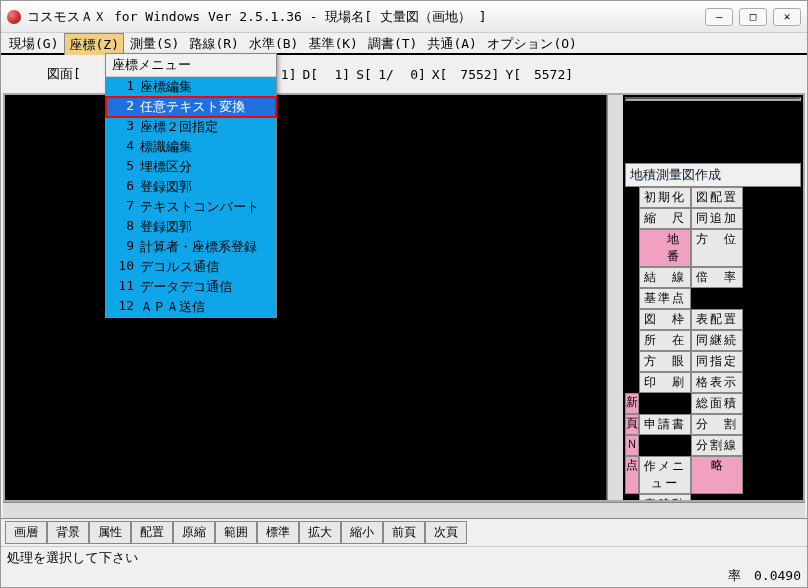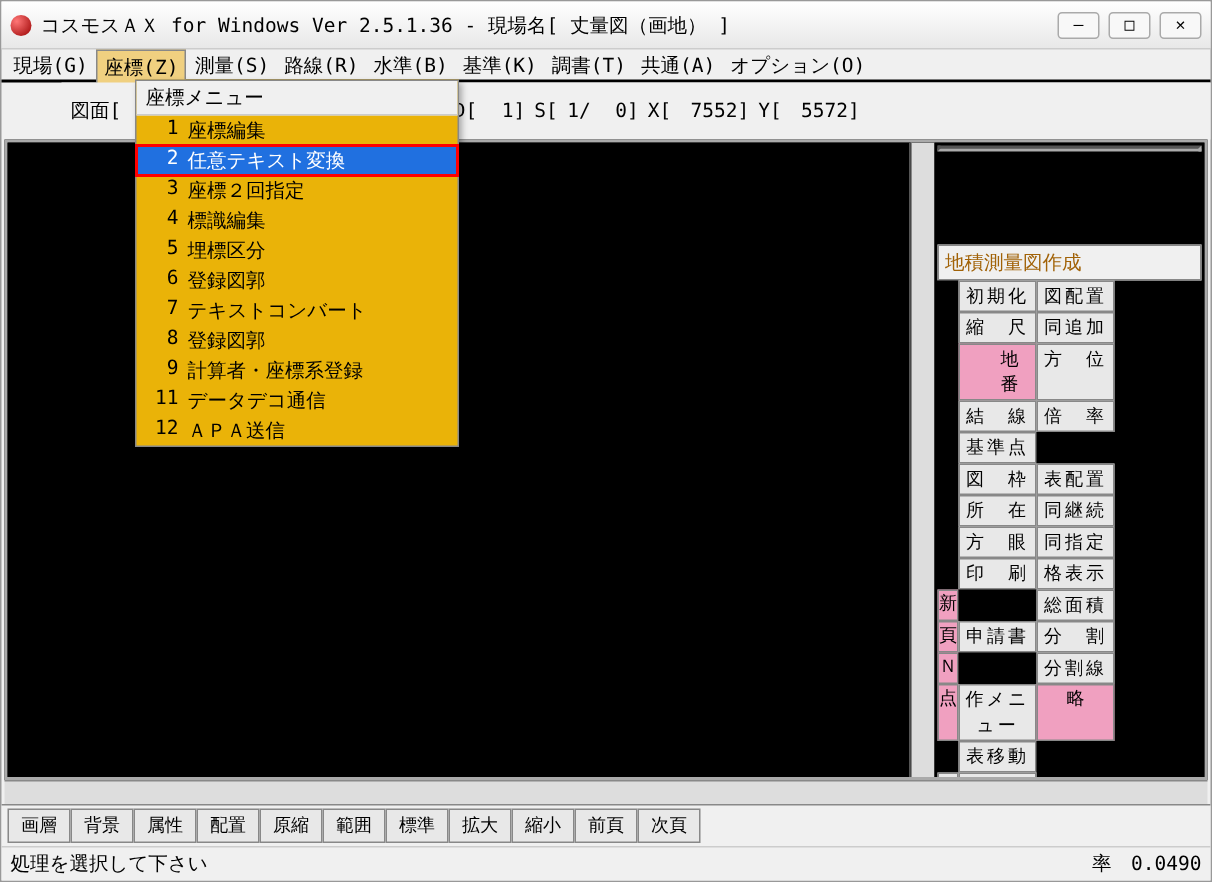--- a/index.html
+++ b/index.html
@@ -14,33 +14,33 @@
 .menuitem.active { background: #f0d080; border: 1px solid #888; }
 .toolbar { height: 38px; display: flex; align-items: center; font-family: monospace; font-size: 13px; background: #f0f0f0; padding: 0 4px; gap: 2px; margin-left: 40px; }
 .toolbar .cell { padding: 0 2px; }
 .toolbar .val { background: #000; color: #0f0; padding: 0 6px; display: inline-block; text-align: right; }
 .mainrow { flex: 1; display: flex; background: #000; border: 2px solid #aaa; margin: 0 2px; overflow: hidden; position: relative; }
 .canvasarea { flex: 1; background: #000; position: relative; border-right: 1px solid #555; }
 .vscroll { width: 16px; background: #ddd; border-left: 1px solid #888; }
 .rightpanel { width: 180px; background: #000; display: flex; flex-direction: column; }
 .preview { height: 102px; border: 2px inset #aaa; margin: 2px; background: #000; }
 .rgap { flex: 0 0 60px; }
-.paneltitle { background: #f0f0f0; color: #a16207; padding: 2px 4px; border: 1px solid #888; margin: 0 2px; }
+.paneltitle { background: #f0f0f0; color: #0f172a; padding: 2px 4px; border: 1px solid #888; margin: 0 2px; }
 .btngrid { display: grid; grid-template-columns: 14px 52px 52px; gap: 0; margin: 0 2px; font-size: 12px; }
 .btngrid .side { background: #000; }
 .btngrid .sb { background: #f0a0c0; color: #000; text-align: center; border: 1px solid #888; line-height: 16px; }
 .btngrid .b { background: #e8e8e8; border: 1px solid #888; padding: 1px 2px; text-align: center; letter-spacing: 2px; }
 .btngrid .b.pink { background: #f0a0c0; padding-left: 20px; }
 .btngrid .empty { background: #000; border: none; }
 .bottombar { padding: 2px 4px; background: #f0f0f0; border-top: 1px solid #888; }
 .btnrow { display: flex; gap: 0; }
 .btnrow .bb { background: #e8e8e8; border: 1px solid #888; padding: 2px 8px; font-size: 12px; min-width: 38px; text-align: center; }
-.statusbar { display: flex; align-items: flex-start; padding: 2px 6px; background: #f0f0f0; border-top: 1px solid #ccc; }
+.statusbar { display: flex; align-items: flex-start; padding: 2px 6px; background: #f0f0f0; border-top: 1px solid #ccc; flex-direction: column; }
 .statusbar .rate { margin-left: auto; font-family: monospace; }
-.dropdown { position: absolute; left: 89px; top: 52px; width: 216px; background: #eab308; border: 1px solid #888; box-shadow: 2px 2px 4px rgba(0,0,0,.3); z-index: 10; }
+.dropdown { position: absolute; left: 104px; top: 52px; width: 172px; background: #0ea5e9; border: 1px solid #888; box-shadow: 2px 2px 4px rgba(0,0,0,.3); z-index: 10; }
 .dropdown .ddtitle { background: #f0f0f0; padding: 2px 6px; border-bottom: 1px solid #ccc; }
 .dropdown .dditem { display: flex; padding: 1px 6px; font-size: 13px; }
 .dropdown .dditem .num { width: 22px; text-align: right; margin-right: 6px; }
 .dropdown .dditem.hl { background: #2070e0; color: #fff; outline: 2px solid #f00; outline-offset: -1px; }
 .hscroll { height: 16px; background: #ddd; border-top: 1px solid #888; margin: 0 2px; }
 </style>
 </head>
 <body>
 
 <div class="window">
@@ -193,20 +193,24 @@
         </div>
         <div class="dditem">
           <span class="num">8</span>
           <span>登録図郭</span>
         </div>
         <div class="dditem">
           <span class="num">9</span>
           <span>計算者・座標系登録</span>
         </div>
         <div class="dditem">
+          <span class="num">10</span>
+          <span>デコルス通信</span>
+        </div>
+        <div class="dditem">
           <span class="num">11</span>
           <span>データデコ通信</span>
         </div>
         <div class="dditem">
           <span class="num">12</span>
           <span>ＡＰＡ送信</span>
         </div>
       </div>
   </div>
 </div>

